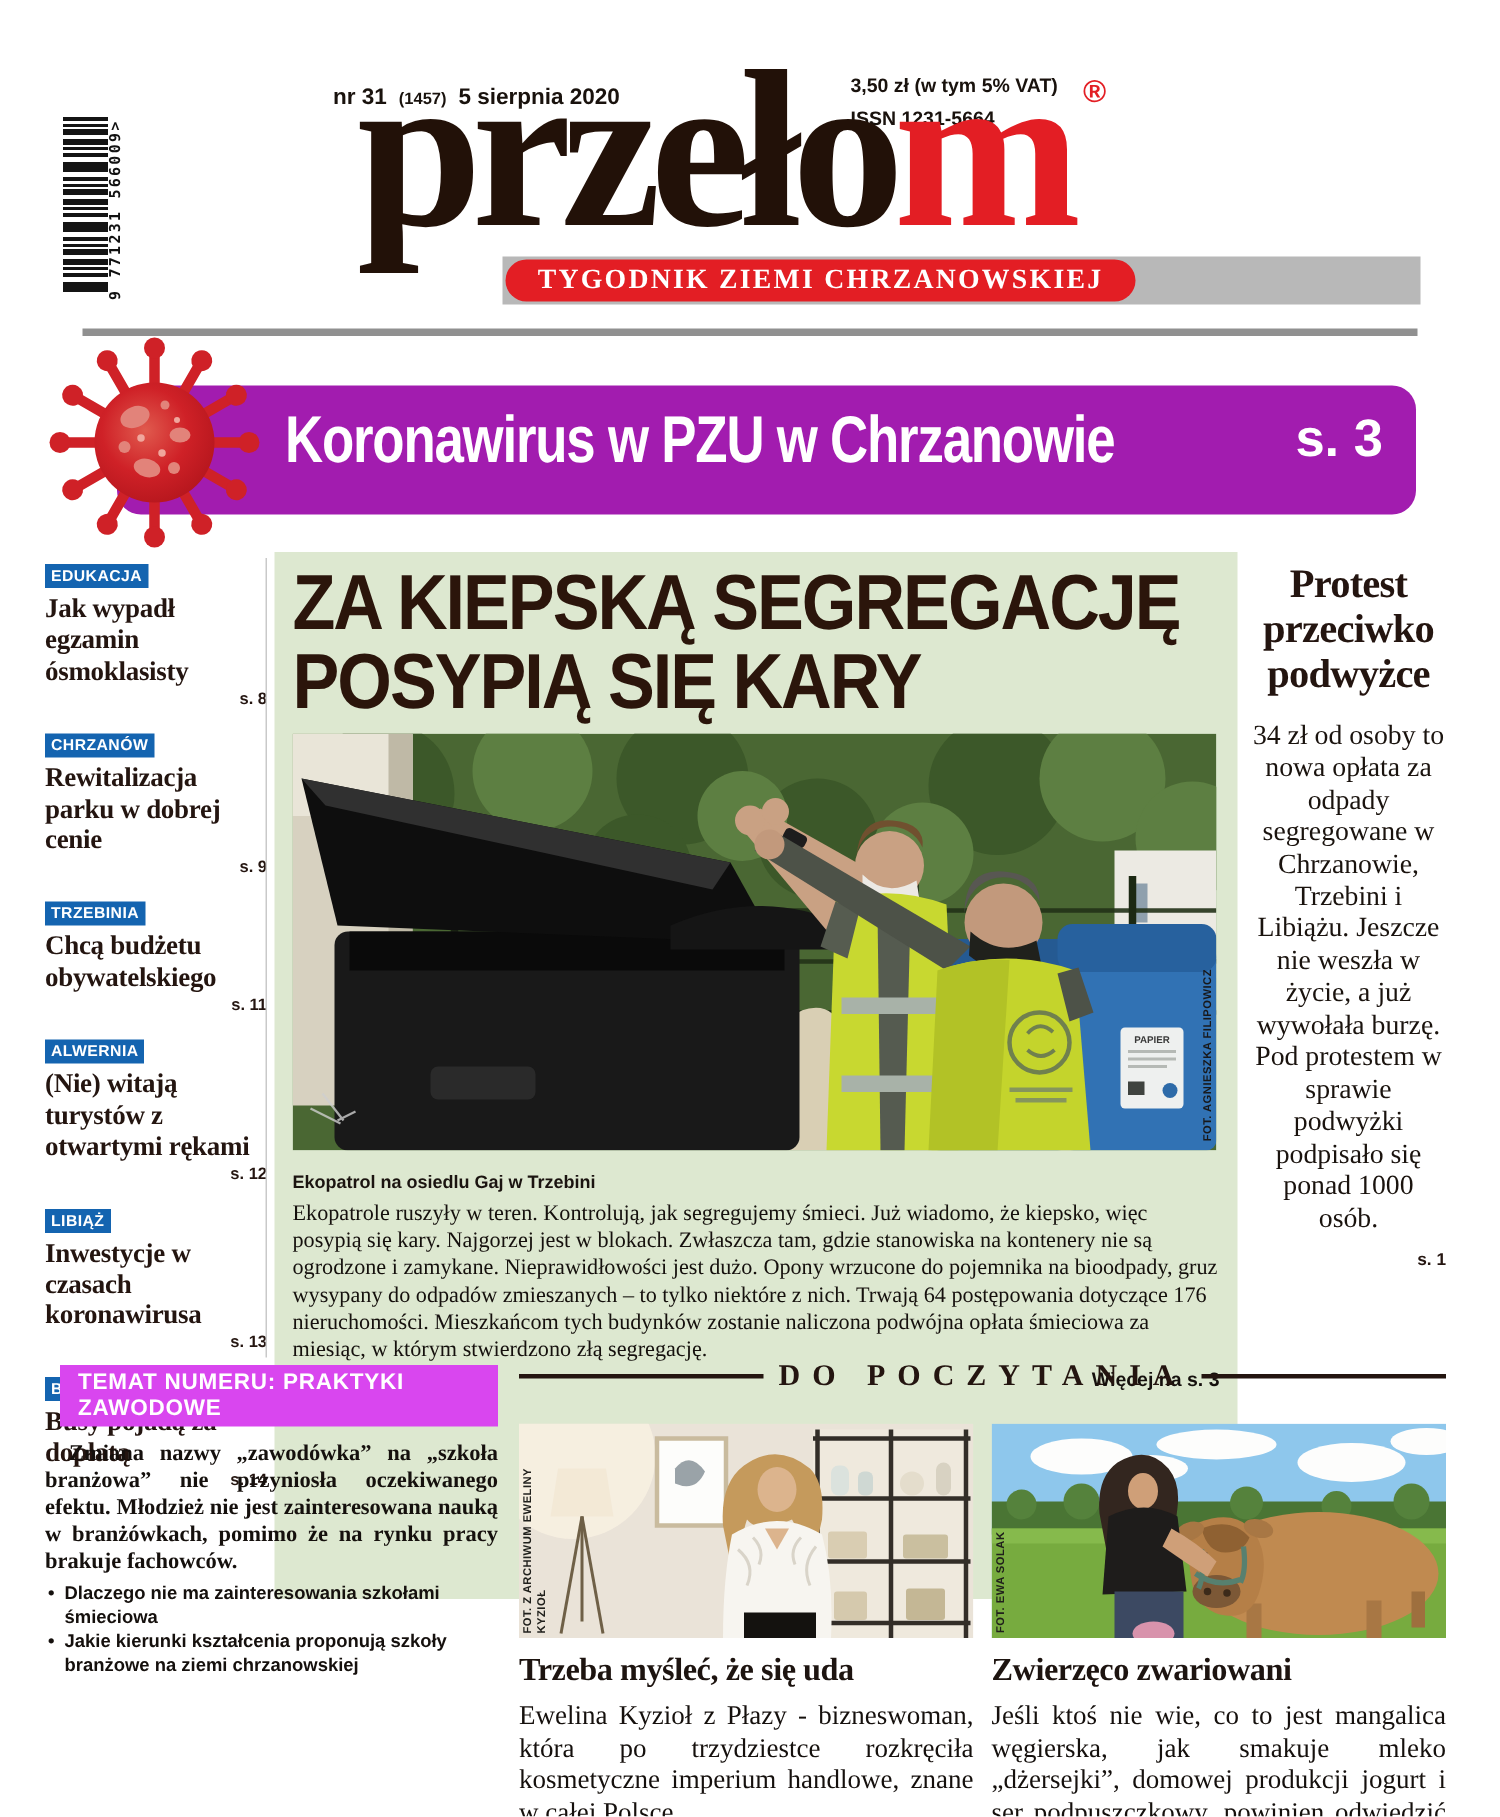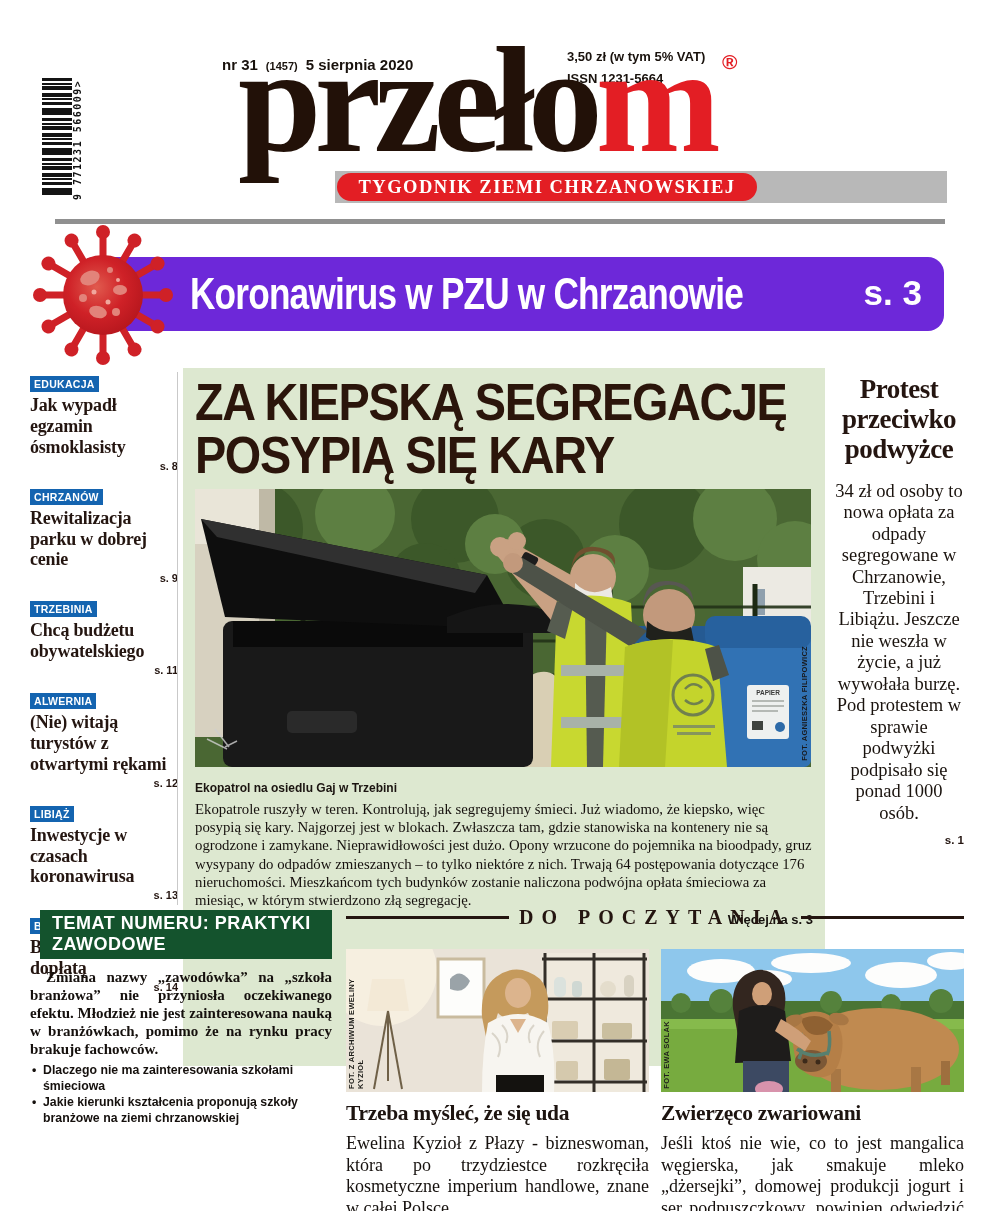--- a/index.html
+++ b/index.html
@@ -18,21 +18,21 @@
   .regmark{position:absolute;left:722px;top:50px;font-size:21px;font-weight:700;color:#e31e24;}
   .graybar{position:absolute;left:335px;top:171px;width:612px;height:32px;background:#b8b8b8;z-index:1;}
   .redpill{position:absolute;left:337px;top:173px;width:420px;height:28px;background:#e31e24;border-radius:14px;
     z-index:2;display:flex;align-items:center;justify-content:center;}
   .redpill span{font-family:"Liberation Serif",serif;font-weight:700;font-size:18.5px;letter-spacing:1.5px;color:#fff;}
   .logo{position:absolute;left:238px;top:18px;z-index:3;font-family:"Liberation Serif",serif;
     font-weight:700;font-size:150px;line-height:1.1;letter-spacing:-7px;color:#221108;white-space:nowrap;}
   .logo .red{color:#e31e24;}
   .header-rule{position:absolute;left:55px;top:219px;width:890px;height:5px;background:#909090;}
   
-  .covid{position:absolute;left:78px;top:257px;width:866px;height:74px;background:#6d28d9;border-radius:16px;z-index:2;}
+  .covid{position:absolute;left:78px;top:257px;width:866px;height:86px;background:#a21caf;border-radius:16px;z-index:2;}
   .covid-title{position:absolute;left:112px;top:12px;font-size:44px;font-weight:700;color:#fff;
     white-space:nowrap;display:inline-block;transform:scaleX(.8);transform-origin:0 0;letter-spacing:-1px;}
   .covid-page{position:absolute;right:22px;top:16px;font-size:35px;font-weight:700;color:#fff;}
   .virus{position:absolute;left:28px;top:220px;width:150px;height:150px;z-index:3;}
   
   .sidebar{position:absolute;left:30px;top:374px;width:148px;}
   .side-item{margin-bottom:15px;}
   .badge{display:inline-block;background:#1464b0;color:#fff;font-size:10.5px;font-weight:700;
     letter-spacing:.3px;padding:2px 4px 2px 4px;}
   .side-title{font-family:"Liberation Serif",serif;font-weight:700;font-size:18px;line-height:1.16;
@@ -51,21 +51,21 @@
   .lead-body{font-family:"Liberation Serif",serif;font-size:14.8px;line-height:1.23;color:#15100d;margin-top:5px;}
   .lead-more{text-align:right;font-size:13px;font-weight:700;color:#15100d;margin-top:3px;}
   .right-col{position:absolute;left:834px;top:374px;width:130px;height:530px;}
   .rc-head{font-family:"Liberation Serif",serif;font-weight:700;font-size:27px;line-height:1.12;
     text-align:center;color:#241510;letter-spacing:-.5px;}
   .rc-body{font-family:"Liberation Serif",serif;font-size:18.5px;line-height:1.16;text-align:center;
     color:#1a130e;margin-top:16px;}
   .rc-page{text-align:right;font-size:11.5px;font-weight:700;color:#241510;margin-top:10px;}
   
   .feature{position:absolute;left:30px;top:910px;width:302px;}
-  .kicker{display:inline-block;margin-left:10px;background:#14532d;color:#fff;font-size:18px;
+  .kicker{display:inline-block;margin-left:10px;background:#d946ef;color:#fff;font-size:15px;
     font-weight:700;letter-spacing:.5px;padding:3px 12px 4px;}
   .feat-h{margin-top:8px;}
   .feat-h span{display:block;font-size:44px;font-weight:700;line-height:37px;color:#141210;
     white-space:nowrap;transform:scaleX(.88);transform-origin:0 0;letter-spacing:-1.5px;}
   .feat-lead{font-family:"Liberation Serif",serif;font-weight:700;font-size:15px;line-height:1.2;
     color:#15100d;margin-top:9px;text-align:justify;text-indent:16px;}
   .feat-bullets{margin:5px 0 0;padding:0;list-style:none;}
   .feat-bullets li{position:relative;padding-left:13px;font-size:12.3px;font-weight:700;
     line-height:1.28;color:#15100d;margin-bottom:1px;}
   .feat-bullets li::before{content:"•";position:absolute;left:2px;top:0;}

